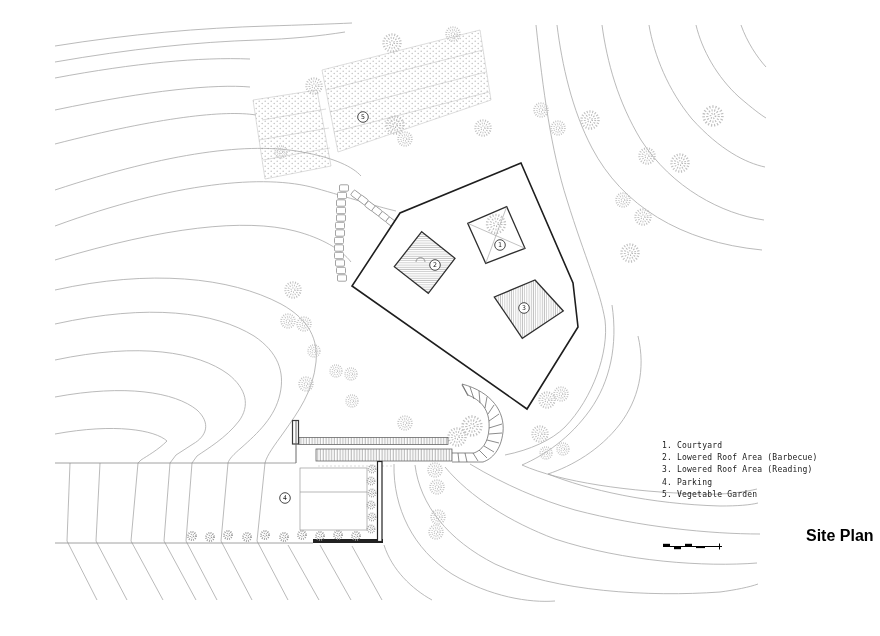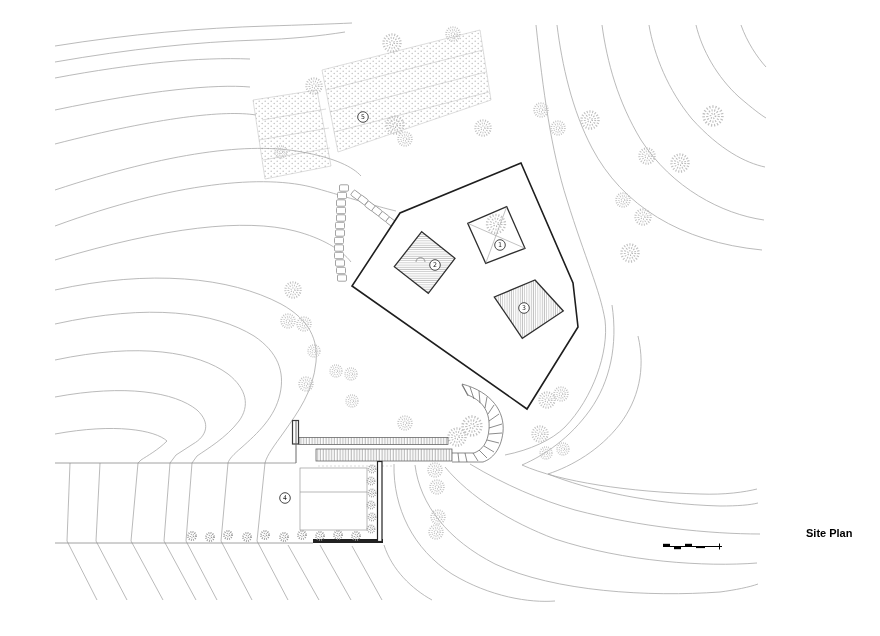--- a/index.html
+++ b/index.html
@@ -4,21 +4,21 @@
 <style>
   html,body{margin:0;padding:0;background:#ffffff;}
   .page{position:relative;width:880px;height:636px;background:#ffffff;overflow:hidden;
         font-family:"Liberation Sans",sans-serif;}
   svg{position:absolute;left:0;top:0;}
   .c{fill:none;stroke:#a8a8a8;stroke-width:0.8;}
   .legend{position:absolute;left:662px;top:440px;color:#1a1a1a;
           font-family:"DejaVu Sans Mono",monospace;font-size:8px;line-height:12.2px;
           letter-spacing:0.2px;white-space:nowrap;}
   .title{position:absolute;left:806px;top:527px;color:#000;
-         font-family:"Liberation Sans",sans-serif;font-weight:bold;font-size:11px;}
+         font-family:"Liberation Sans",sans-serif;font-weight:bold;font-size:16px;}
   .mtext{font-family:"DejaVu Sans Mono",monospace;font-size:6.5px;fill:#222;}
 </style>
 </head>
 <body>
 
 <div class="page">
 <svg width="880" height="636" viewBox="0 0 880 636">
   <defs>
     <pattern id="stipple" patternUnits="userSpaceOnUse" width="6" height="5">
       <circle cx="1.2" cy="1.2" r="0.75" fill="#8f8f8f" opacity="0.55"></circle>
@@ -244,15 +244,22 @@
   <g>
     <path d="M663,546.5 H722" stroke="#000" stroke-width="1.1" fill="none"></path>
     <rect x="663" y="543.8" width="7" height="2.7" fill="#000"></rect>
     <rect x="674" y="546.5" width="7" height="2.7" fill="#000"></rect>
     <rect x="685" y="543.8" width="7" height="2.7" fill="#000"></rect>
     <rect x="696" y="546.5" width="9" height="1.6" fill="#000"></rect>
     <path d="M719.5,543.5 V549.5" stroke="#000" stroke-width="1" fill="none"></path>
   </g>
 </svg>
 
+  <div class="legend">
+    <div>1. Courtyard</div>
+    <div>2. Lowered Roof Area (Barbecue)</div>
+    <div>3. Lowered Roof Area (Reading)</div>
+    <div>4. Parking</div>
+    <div>5. Vegetable Garden</div>
+  </div>
 
   <div class="title">Site Plan</div>
 </div>
 
 </body></html>

